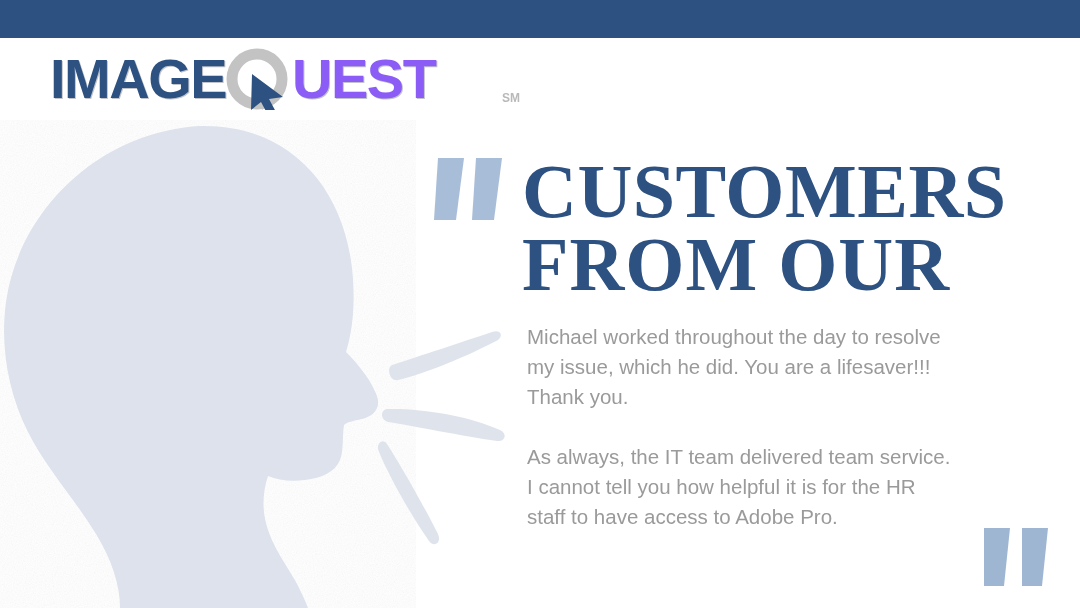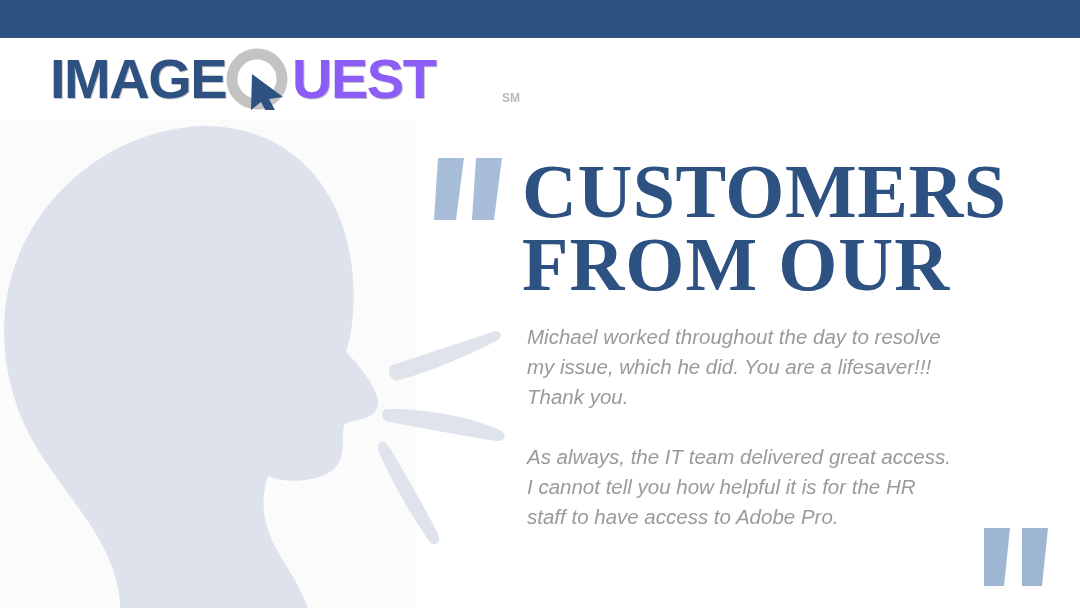--- a/index.html
+++ b/index.html
@@ -81,21 +81,20 @@
     letter-spacing:1px;
     color:#2d5180;
     white-space:nowrap;
   }
   #heading .hl.line2 { letter-spacing:0.5px; }
 
   
   #testimonials {
     position:absolute; left:527px; top:322px;
     width:530px;
-    font-style:italic;
   }
   .quote-para {
     font-family:"Liberation Sans", sans-serif;
     font-size:20.5px;
     line-height:30px;
     font-weight:500;
     color:#9a9a9a;
     white-space:pre-line;
   }
   .quote-para + .quote-para { margin-top:30px; }
@@ -168,21 +167,21 @@
 
   <div id="heading">
     <span class="hl line2">CUSTOMERS</span>
     <span class="hl line1">FROM OUR</span>
   </div>
 
   <div id="testimonials">
     <p class="quote-para">Michael worked throughout the day to resolve
 my issue, which he did. You are a lifesaver!!!
 Thank you.</p>
-    <p class="quote-para">As always, the IT team delivered great access.
+    <p class="quote-para">As always, the IT team delivered team service.
 I cannot tell you how helpful it is for the HR
 staff to have access to Adobe Pro.</p>
   </div>
 
   <svg id="quote-close" viewBox="0 0 70 58" aria-hidden="true">
     <path d="M 0 0 L 26 0 L 20 58 L 0 58 Z" fill="#9fb6d3"></path>
     <path d="M 38 0 L 64 0 L 58 58 L 38 58 Z" fill="#9fb6d3"></path>
   </svg>
 
 </div>

